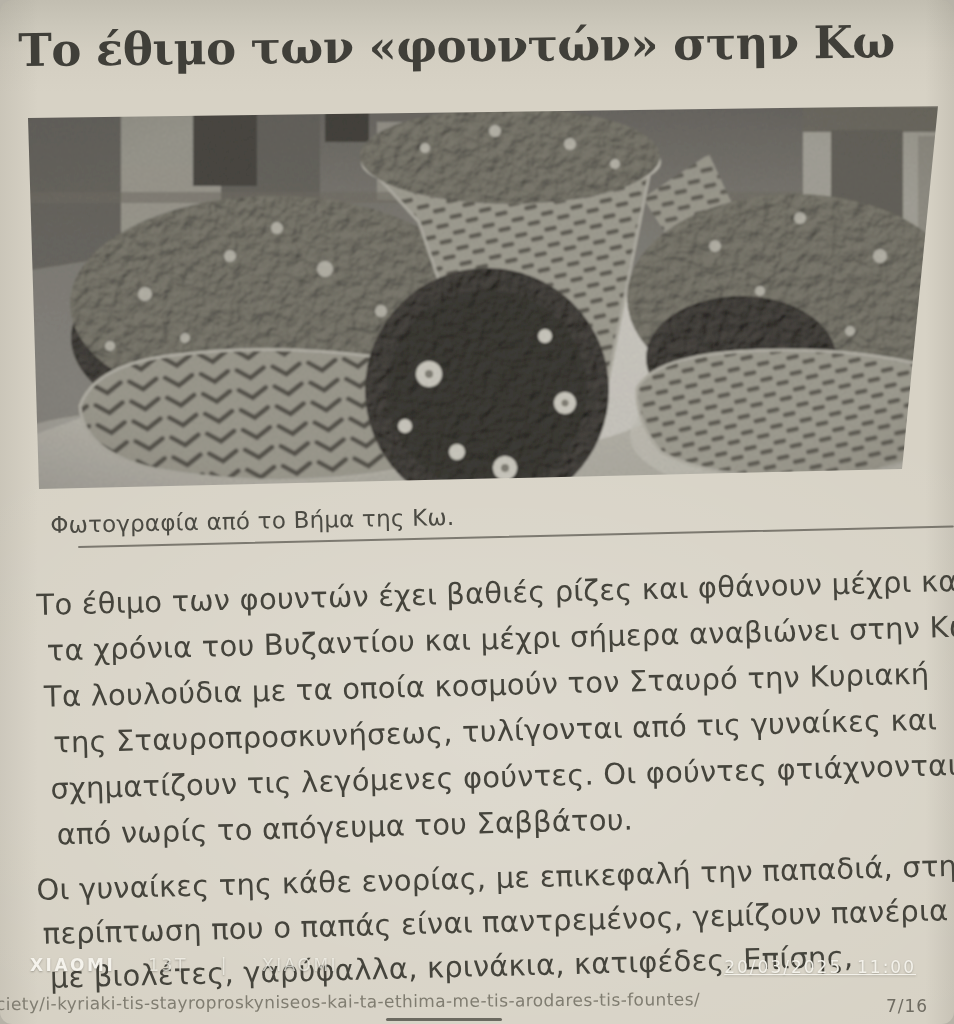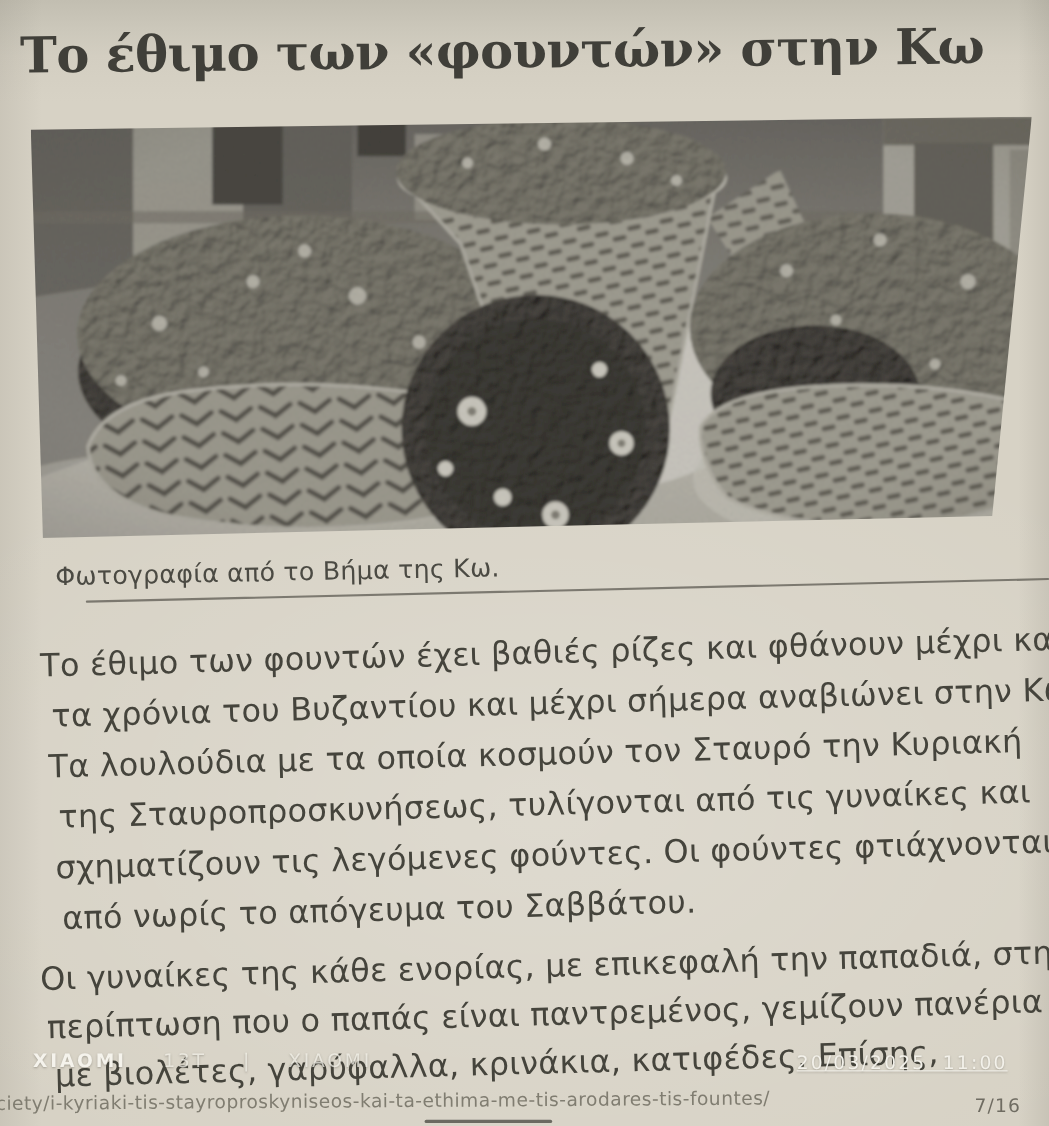--- a/index.html
+++ b/index.html
@@ -3,20 +3,21 @@
 <meta charset="utf-8">
 <style>
   html,body{margin:0;padding:0;background:#b7b3a8;}
   .page{
     position:relative;width:954px;height:1024px;overflow:hidden;
     font-family:"DejaVu Sans","Liberation Sans",sans-serif;
     background:
       radial-gradient(1000px 620px at 52% 72%, rgba(255,255,255,.18), rgba(255,255,255,0) 65%),
       linear-gradient(90deg, rgba(90,86,76,.10) 0%, rgba(90,86,76,0) 4%, rgba(90,86,76,0) 97%, rgba(90,86,76,.12) 100%),
       linear-gradient(180deg,#c2beb1 0%,#cbc7ba 2.5%,#d3cec1 5%,#d7d2c5 9%,#d7d2c5 100%);
+    border-radius: 12px;
   }
   .page-title{
     position:absolute;left:18px;top:24px;margin:0;
     font-family:"DejaVu Serif","Liberation Serif",serif;
     font-weight:700;font-size:45px;letter-spacing:-.5px;color:#403f39;
     transform:rotate(-.55deg);transform-origin:left top;white-space:nowrap;
   }
   .photo-wrap{
     position:absolute;left:25px;top:106px;width:915px;height:385px;
     clip-path:polygon(3px 12px,913px 0px,877px 363px,14px 383px);

